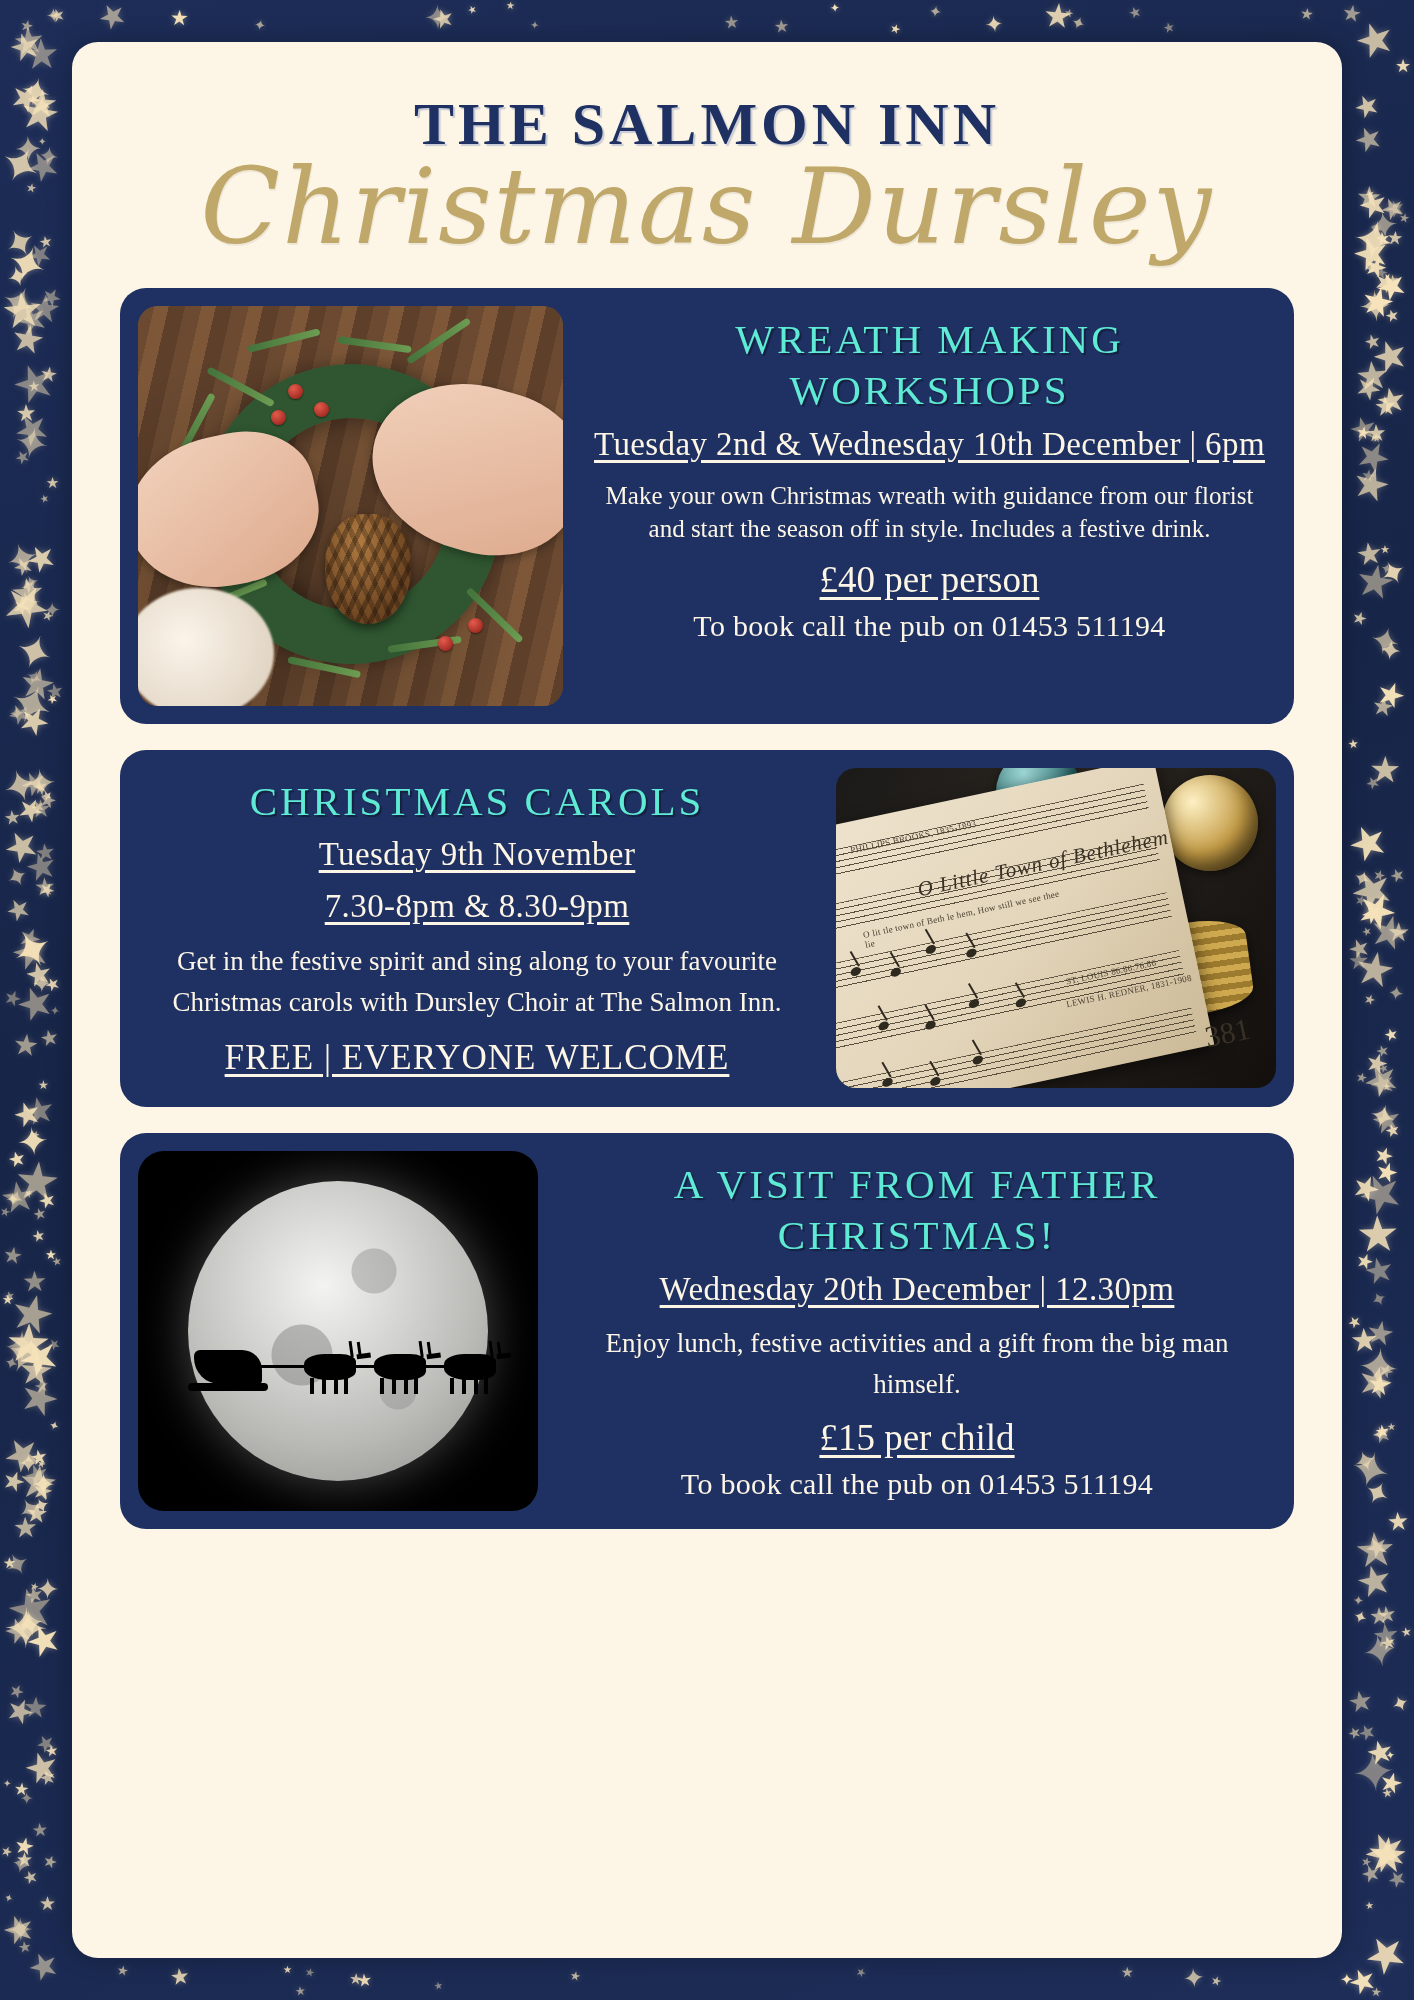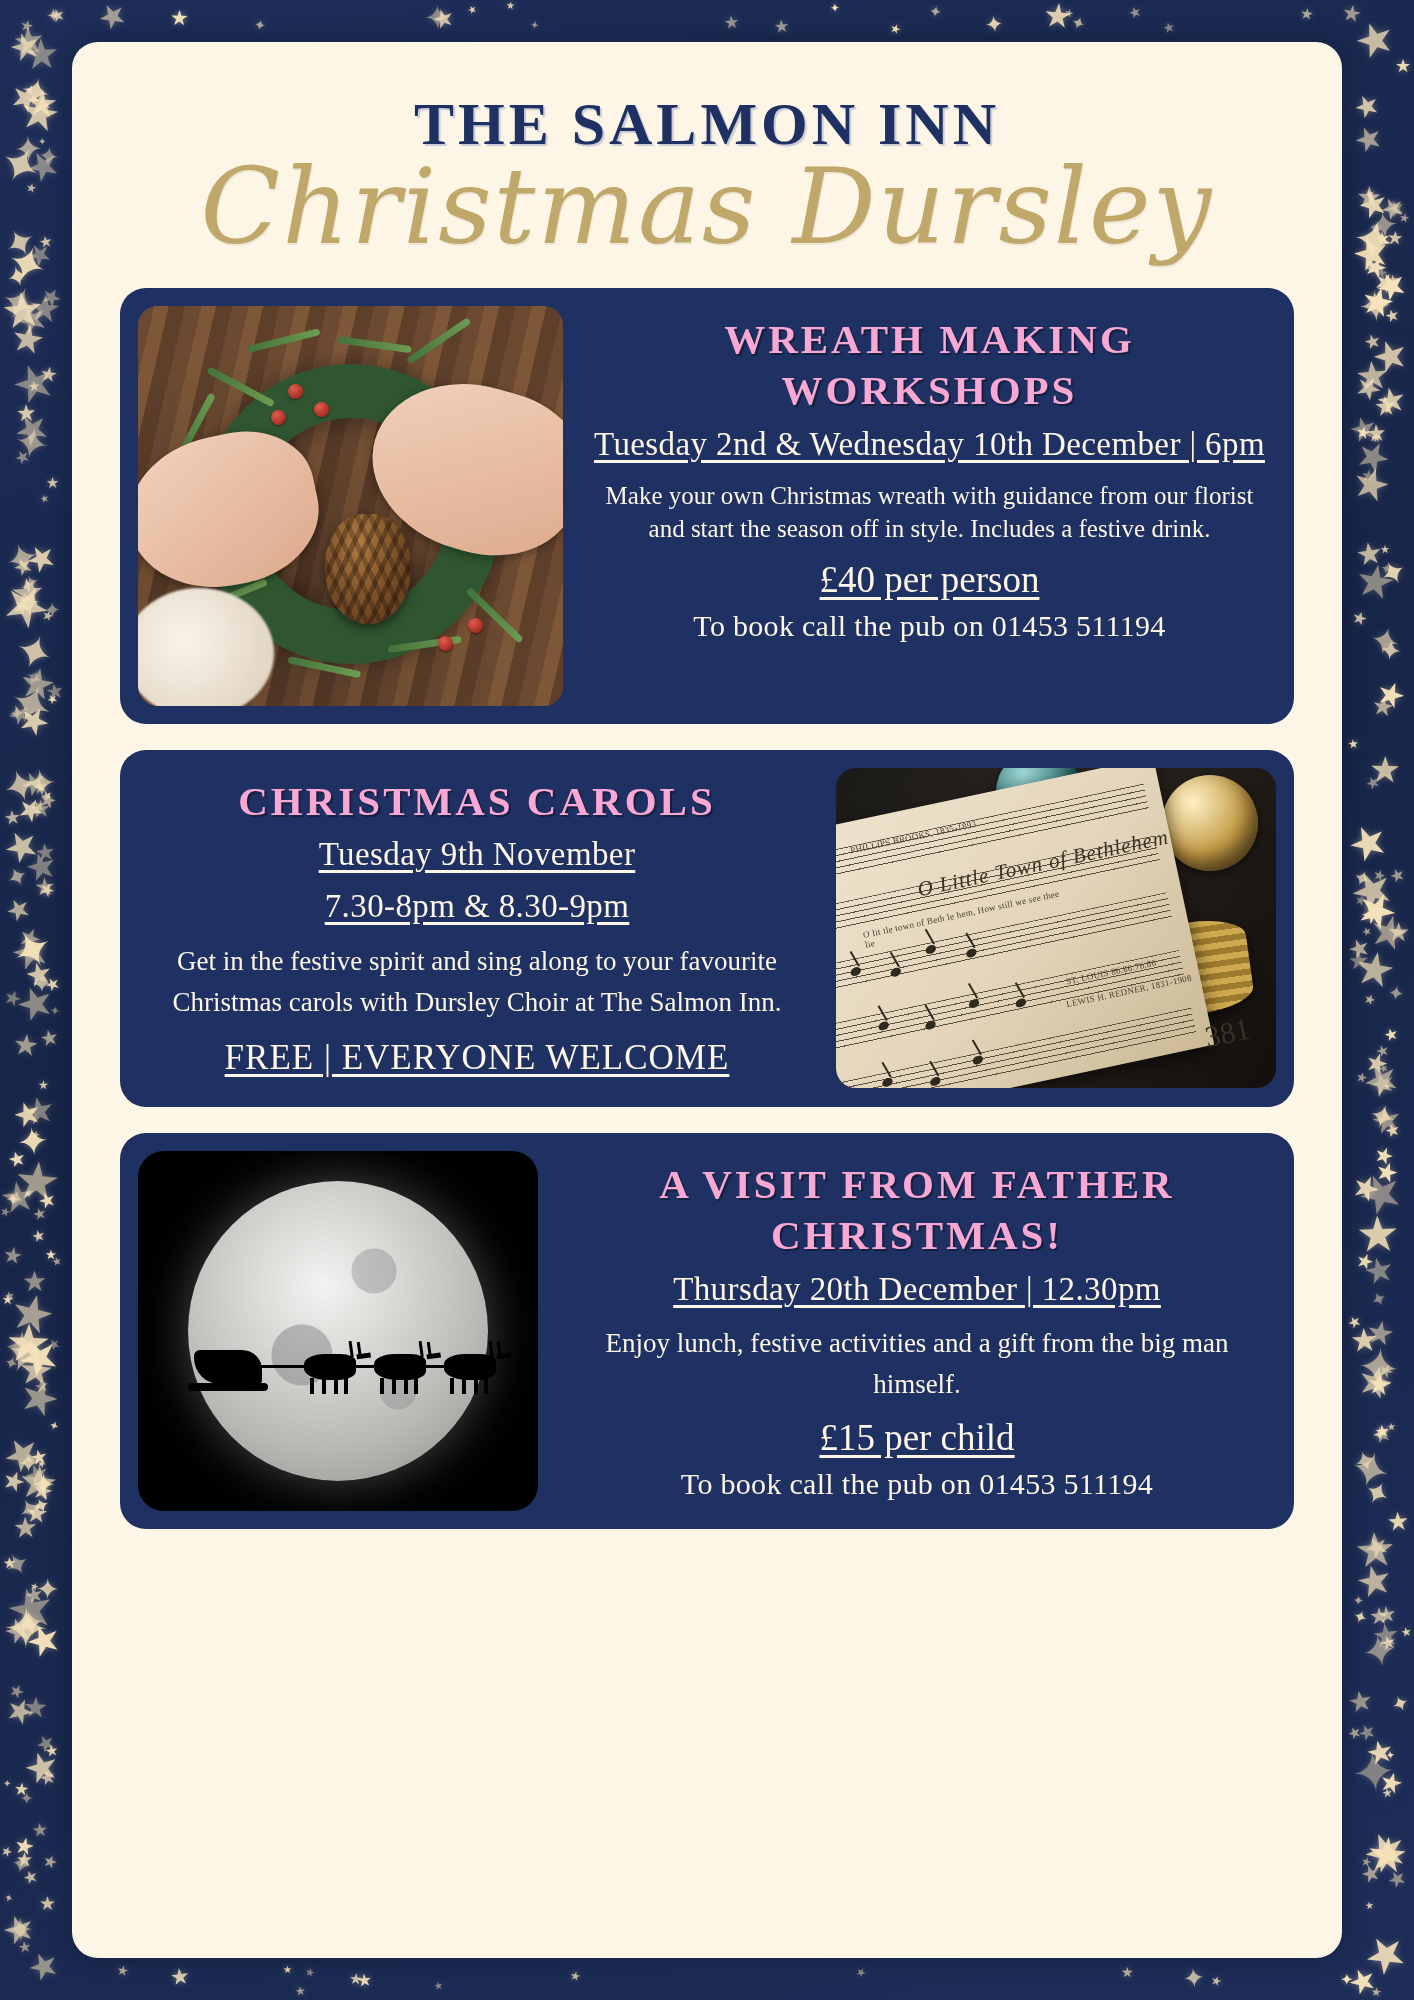--- a/index.html
+++ b/index.html
@@ -90,25 +90,25 @@
     position: relative;
   }
   .thumb.wreath { width: 425px; height: 400px; }
   .thumb.carols { width: 440px; height: 320px; }
   .thumb.santa  { width: 400px; height: 360px; border-radius: 26px; }
 
   .panel-body { flex: 1 1 auto; text-align: center; padding: 2px 10px 6px 10px; }
 
   .ev-title {
     font-family: "Liberation Serif", serif;
-    font-weight: bold;
+    font-weight: normal;
     font-size: 41px;
     letter-spacing: 3px;
     line-height: 1.25;
-    color: #f9a8d4;
+    color: #5eead4;
     text-shadow: 2px 2px 1px rgba(0,0,0,0.35);
     margin: 6px 0 2px 0;
   }
   .ev-date {
     font-size: 33px;
     text-decoration: underline;
     text-underline-offset: 5px;
     line-height: 1.45;
     margin: 4px 0 0 0;
     letter-spacing: 0.4px;
@@ -430,21 +430,21 @@
             <div class="sleigh"></div>
             <div class="harness"></div>
             <div class="reindeer" style="left:110px;"></div>
             <div class="reindeer" style="left:180px;"></div>
             <div class="reindeer" style="left:250px;"></div>
           </div>
         </div>
       </div>
       <div class="panel-body">
         <div class="ev-title">A VISIT FROM FATHER CHRISTMAS!</div>
-        <div class="ev-date">Thursday 20th December | 12.30pm</div>
+        <div class="ev-date">Wednesday 20th December | 12.30pm</div>
         <div class="ev-desc wide">Enjoy lunch, festive activities and a gift from the big man himself.</div>
         <div class="ev-price">£15 per child</div>
         <div class="ev-book">To book call the pub on 01453 511194</div>
       </div>
     </section>
 
   </div>
 <div class="star" style="left: 357px; top: 1972px; font-size: 17px; opacity: 0.94; transform: rotate(-6deg);">★</div>
     <div class="star" style="left: 1387px; top: 229px; font-size: 18px; opacity: 0.83; transform: rotate(5deg);">★</div>
     <div class="star" style="left: 15px; top: 631px; font-size: 45px; opacity: 0.82; transform: rotate(20deg);">✦</div>

